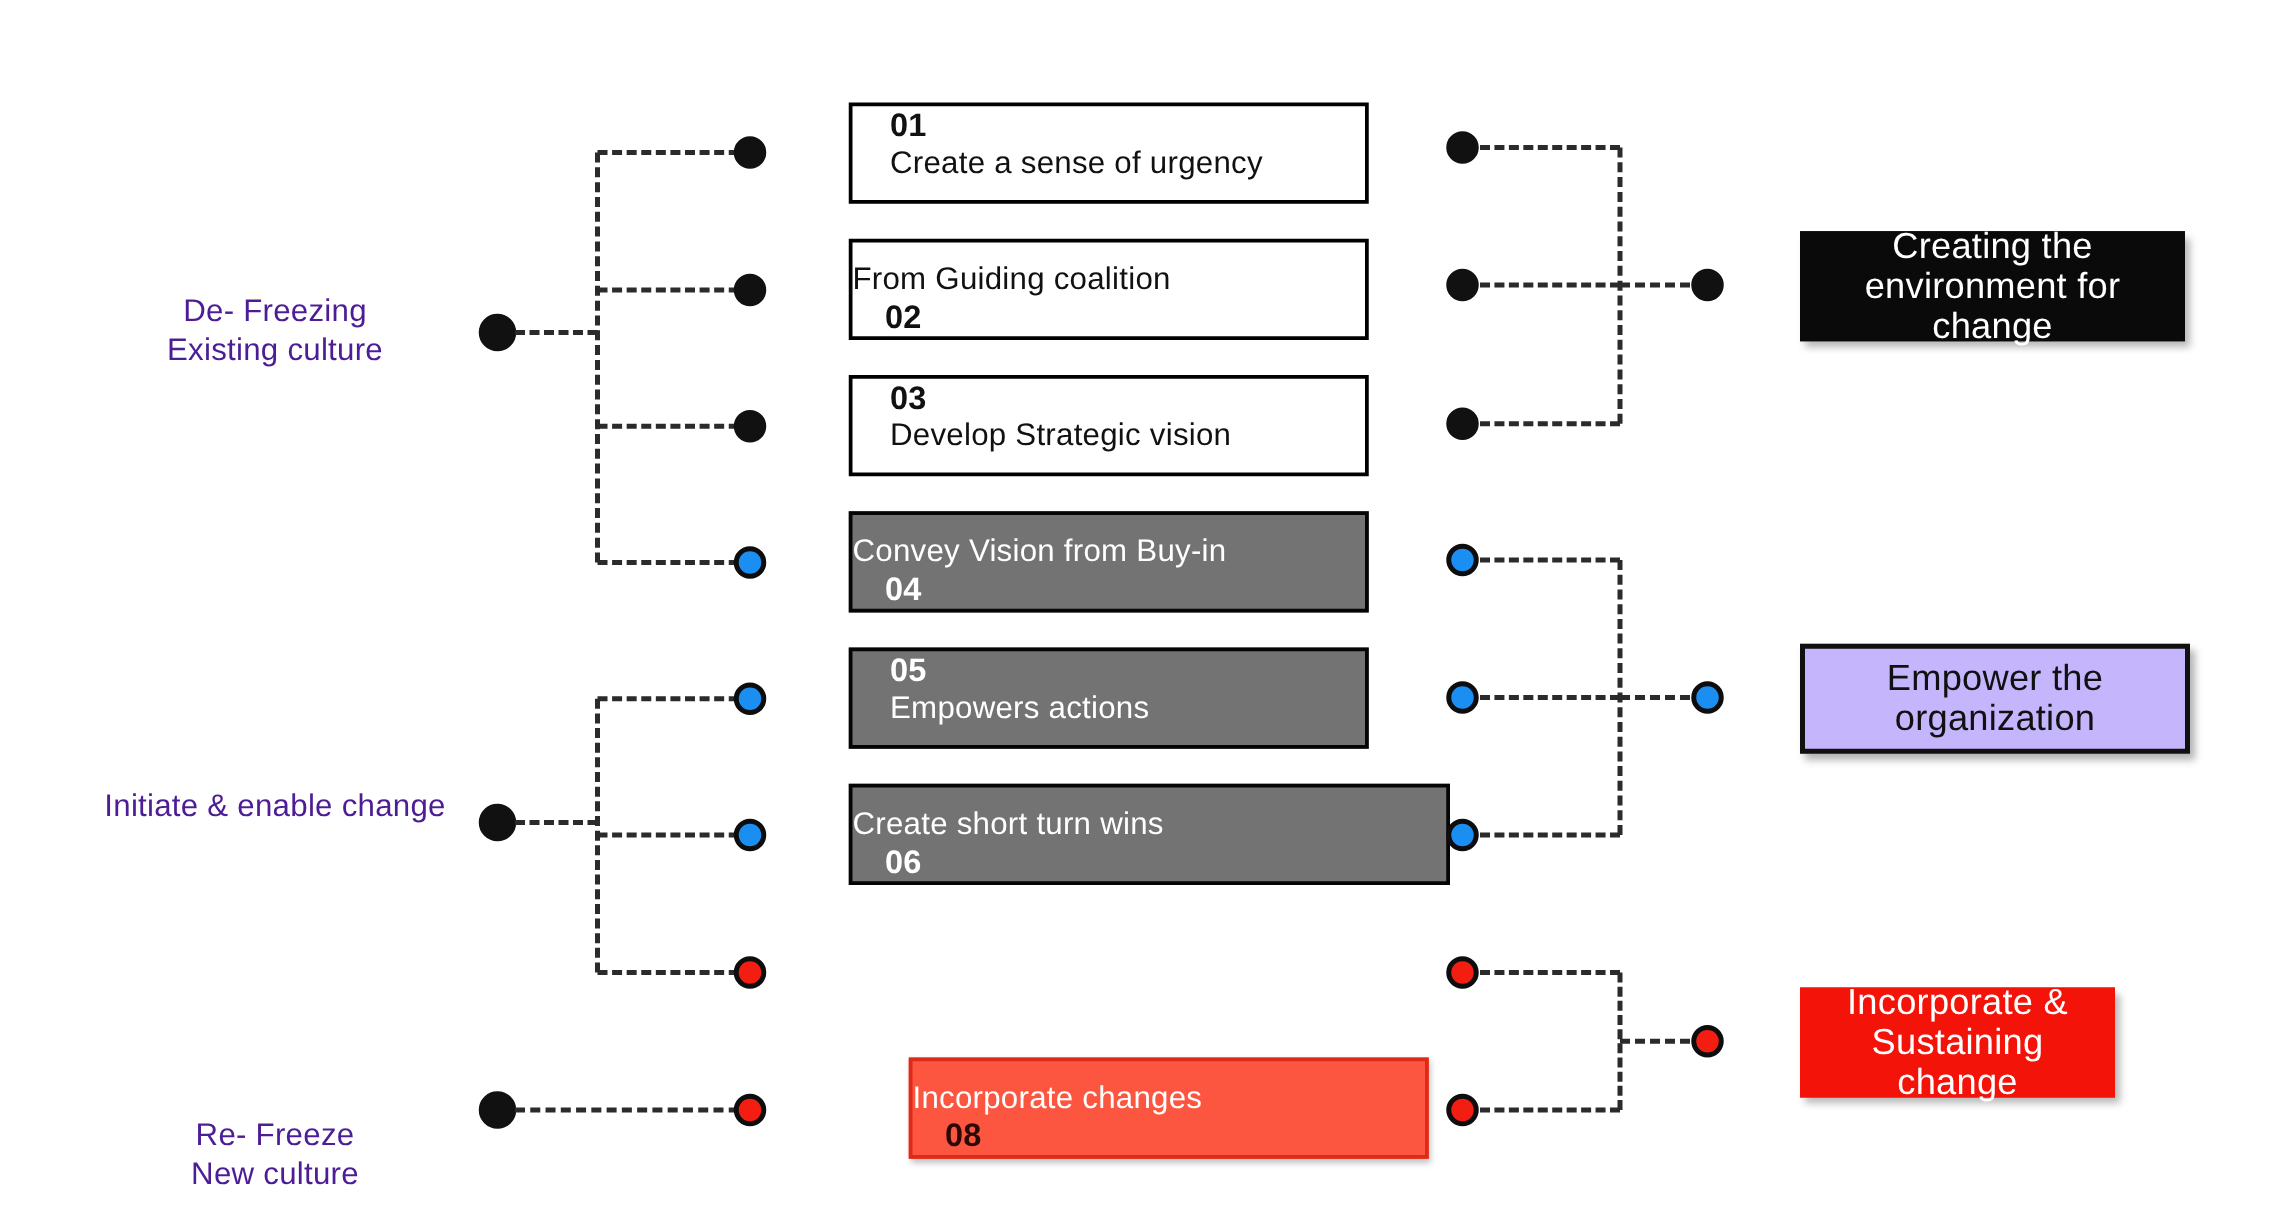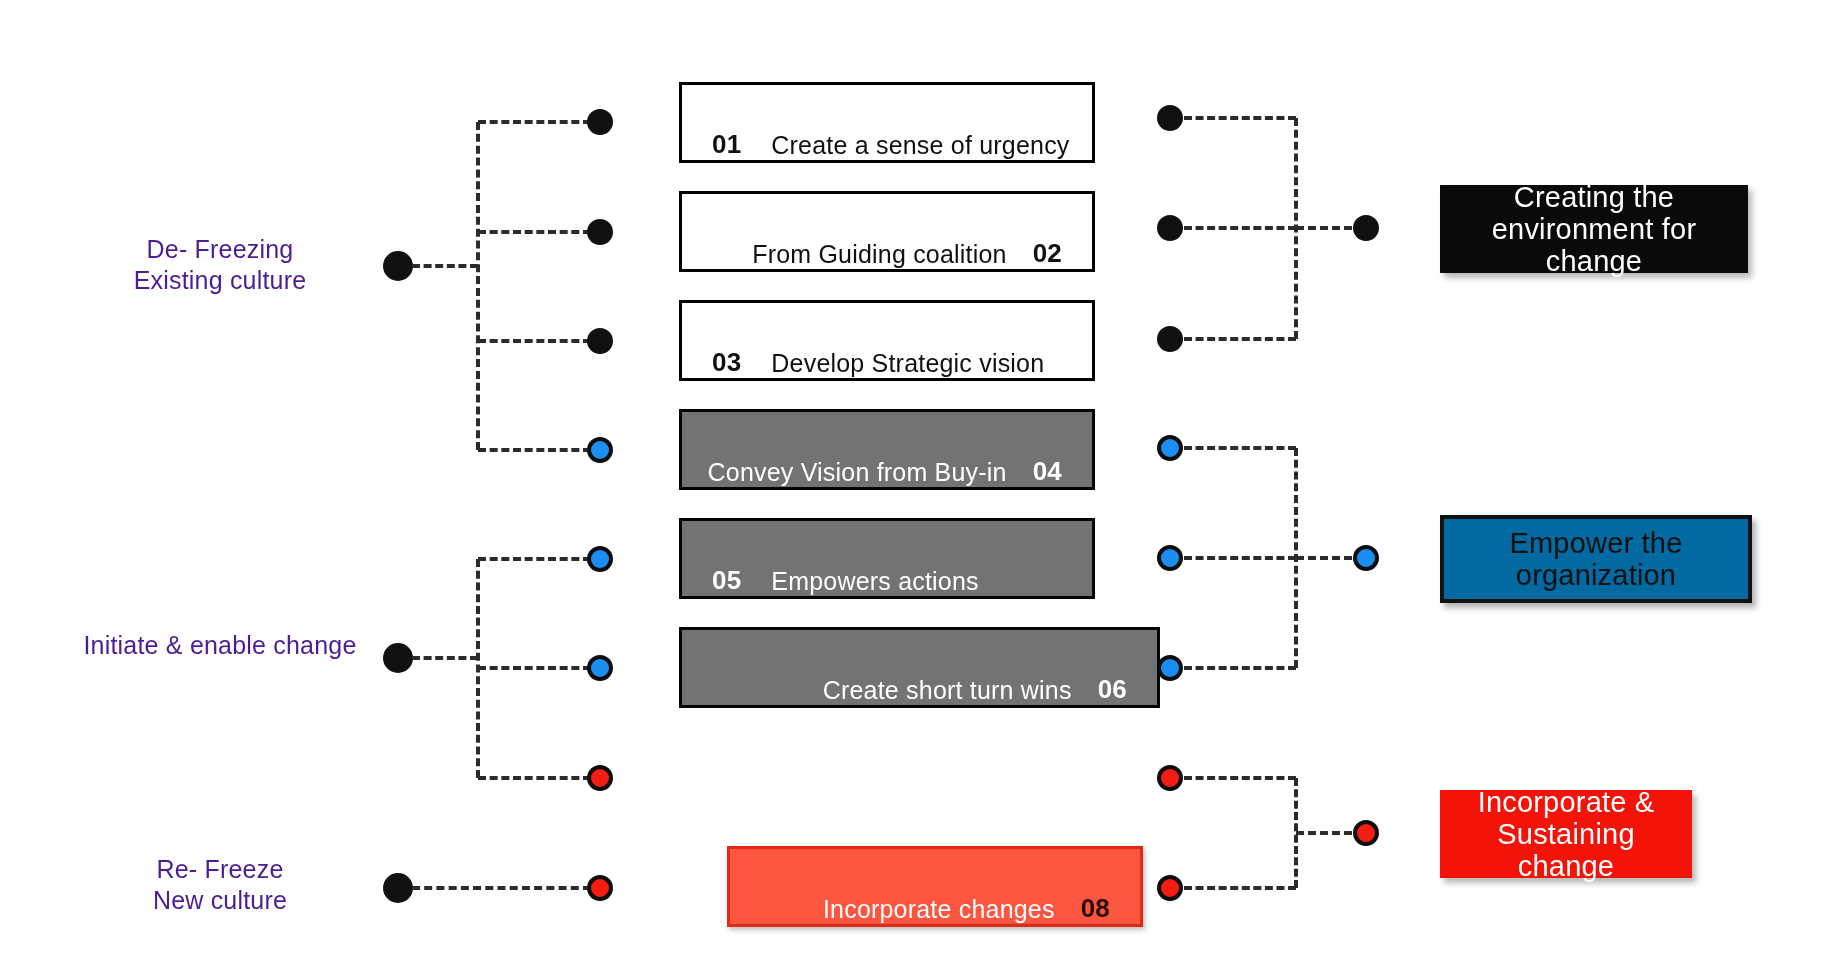--- a/index.html
+++ b/index.html
@@ -61,23 +61,24 @@
     width: 0;
     border-left: 4px dashed #2b2b2b;
     transform: translateX(-50%);
   }
 
   
   .step-box {
     position: absolute;
     box-sizing: border-box;
     display: flex;
-    align-items: flex-end;
+    align-items: flex-start;
     font-size: 25px;
     letter-spacing: 0.2px;
+    flex-direction: column;
   }
   .step-box .num {
     font-weight: 700;
     font-size: 26px;
     flex: 0 0 auto;
   }
   .step-box .txt {
     flex: 0 0 auto;
   }
   .step-box.left-num  { justify-content: flex-start; padding-left: 30px; }
@@ -116,21 +117,21 @@
     white-space: pre-line;
     letter-spacing: 0.2px;
   }
   .outcome-black {
     background: #0a0a0a;
     color: #ffffff;
     border: 1px solid #0a0a0a;
     box-shadow: 4px 5px 6px rgba(0,0,0,0.28);
   }
   .outcome-white {
-    background: #0369a1;
+    background: #c4b5fd;
     color: #111111;
     border: 4px solid #111111;
     box-shadow: 4px 5px 6px rgba(0,0,0,0.30);
   }
   .outcome-red {
     background: #f41309;
     color: #ffffff;
     border: 1px solid #f41309;
     box-shadow: 4px 5px 6px rgba(0,0,0,0.28);
   }
@@ -138,21 +139,21 @@
 </head>
 <body>
 
 <div id="canvas">
 
   <div class="phase-label" style="left:90px; top:234px; width:260px;">De- Freezing
 Existing culture</div>
 
   <div class="phase-label" style="left:40px; top:630px; width:360px;">Initiate &amp; enable change</div>
 
-  <div class="phase-label" style="left:90px; top:854px; width:260px;">Re- Freeze
+  <div class="phase-label" style="left:90px; top:893px; width:260px;">Re- Freeze
 New culture</div>
 
   <div class="dot black big" style="left:398px; top:266px;"></div>
   <div class="dot black big" style="left:398px; top:658px;"></div>
   <div class="dot black big" style="left:398px; top:888px;"></div>
 
   <div class="hline" style="left:412px; top:266px; width:66px;"></div>
   <div class="vline" style="left:478px; top:122px; height:328px;"></div>
   <div class="hline" style="left:478px; top:122px; width:113px;"></div>
   <div class="hline" style="left:478px; top:232px; width:113px;"></div>

